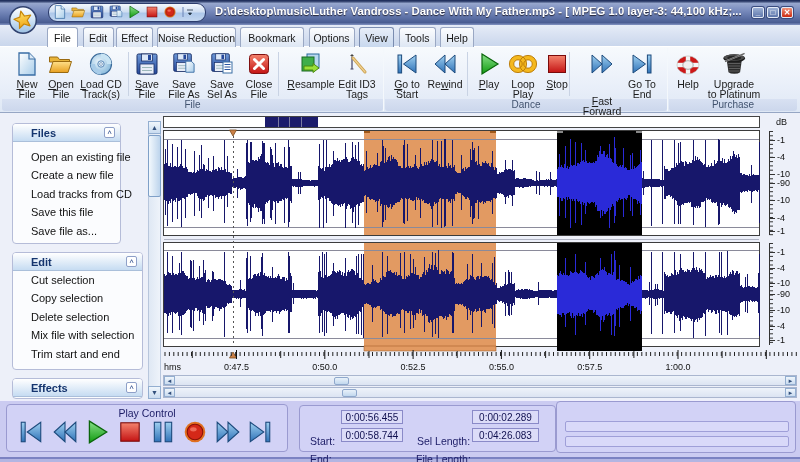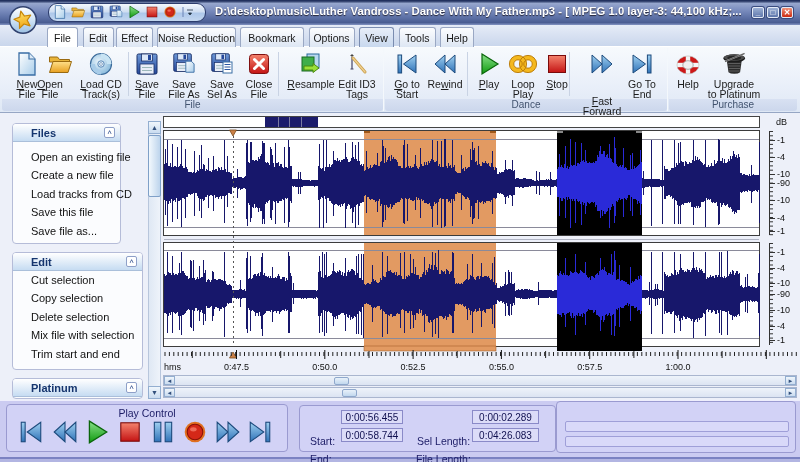--- a/index.html
+++ b/index.html
@@ -154,21 +154,21 @@
 <div class="isep" style="left:128px"></div>
 <div class="isep" style="left:278px"></div>
 <div class="isep" style="left:467px"></div>
 <div class="isep" style="left:569px"></div>
 <svg style="position:absolute;left:15px;top:52px" width="24" height="24" viewBox="0 0 24 24">
     <path d="M4 1h10l6 6v16H4z" fill="url(#gpage)" stroke="#3a6ea5" stroke-width="1.3"></path>
     <path d="M14 1v6h6" fill="#dceaf6" stroke="#3a6ea5" stroke-width="1.2"></path>
   </svg><div class="rlab" style="left:-18px;top:79px;width:90px"><u>N</u>ew<br>File</div><svg style="position:absolute;left:48px;top:52px" width="24" height="24" viewBox="0 0 24 24">
     <path d="M1.5 5h8l2 2.5h10V10H1.5z" fill="#e8b43a" stroke="#9a6a10"></path>
     <path d="M1.5 20.5 L5 9.5 H23.5 L20 20.5 Z" fill="url(#gfold)" stroke="#9a6a10"></path>
-  </svg><div class="rlab" style="left:5px;top:79px;width:90px"><u>O</u>pen<br>File</div><svg style="position:absolute;left:89px;top:52px" width="24" height="24" viewBox="0 0 24 24">
+  </svg><div class="rlab" style="left:16px;top:79px;width:90px"><u>O</u>pen<br>File</div><svg style="position:absolute;left:89px;top:52px" width="24" height="24" viewBox="0 0 24 24">
     <circle cx="12" cy="12" r="10.5" fill="url(#gcd)" stroke="#3a6a9a" stroke-width="1.2"></circle>
     <path d="M12 1.5 A10.5 10.5 0 0 1 22.5 12 L18 12 A6 6 0 0 0 12 6 Z" fill="#c8e4f4"></path>
     <path d="M12 22.5 A10.5 10.5 0 0 1 1.5 12 L6 12 A6 6 0 0 0 12 18 Z" fill="#a8cce8"></path>
     <circle cx="12" cy="12" r="3.2" fill="#e8f2fa" stroke="#5888b8"></circle>
     <circle cx="12" cy="12" r="1.4" fill="#fff" stroke="#88a8c8"></circle>
   </svg><div class="rlab" style="left:56px;top:79px;width:90px"><u>L</u>oad CD<br>Track(s)</div><svg style="position:absolute;left:135px;top:52px" width="24" height="24" viewBox="0 0 24 24">
     <rect x="2" y="2" width="20" height="20" rx="1.5" fill="url(#gfloppy)" stroke="#1a3068"></rect>
     <rect x="6.5" y="2" width="11" height="7" fill="#dce8f8" stroke="#1a3068" stroke-width="0.8"></rect>
     <rect x="13" y="3" width="3" height="5" fill="#23479a"></rect>
     <rect x="5" y="12" width="14" height="10" fill="#e8eef8" stroke="#1a3068" stroke-width="0.8"></rect>
@@ -255,21 +255,21 @@
       <span class="tbt">Files</span>
       <span class="tbb">˄</span>
     </div>
   </div><div class="titem" style="left:31px;top:151.0px">Open an existing file</div><div class="titem" style="left:31px;top:169.4px">Create a new file</div><div class="titem" style="left:31px;top:187.8px">Load tracks from CD</div><div class="titem" style="left:31px;top:206.2px">Save this file</div><div class="titem" style="left:31px;top:224.6px">Save file as...</div><div class="tbox" style="left:12px;top:252px;width:131px;height:118px">
     <div class="tbh">
       <span class="tbt">Edit</span>
       <span class="tbb">˄</span>
     </div>
   </div><div class="titem" style="left:31px;top:274.0px">Cut selection</div><div class="titem" style="left:31px;top:292.4px">Copy selection</div><div class="titem" style="left:31px;top:310.8px">Delete selection</div><div class="titem" style="left:31px;top:329.2px">Mix file with selection</div><div class="titem" style="left:31px;top:347.6px">Trim start and end</div><div class="tbox" style="left:12px;top:378px;width:131px;height:21px">
     <div class="tbh">
-      <span class="tbt">Platinum</span>
+      <span class="tbt">Effects</span>
       <span class="tbb">˄</span>
     </div>
   </div>
 <div id="vscroll"></div>
 <div class="sbtn" style="left:148px;top:121px">▲</div>
 <div id="vthumb"></div>
 <div class="sbtn" style="left:148px;top:386px">▼</div>
 <div id="overview">
     <div id="ovseg">
       <span style="position:absolute;left:13px;top:0;width:1px;height:10px;background:#7a7aa0"></span>

